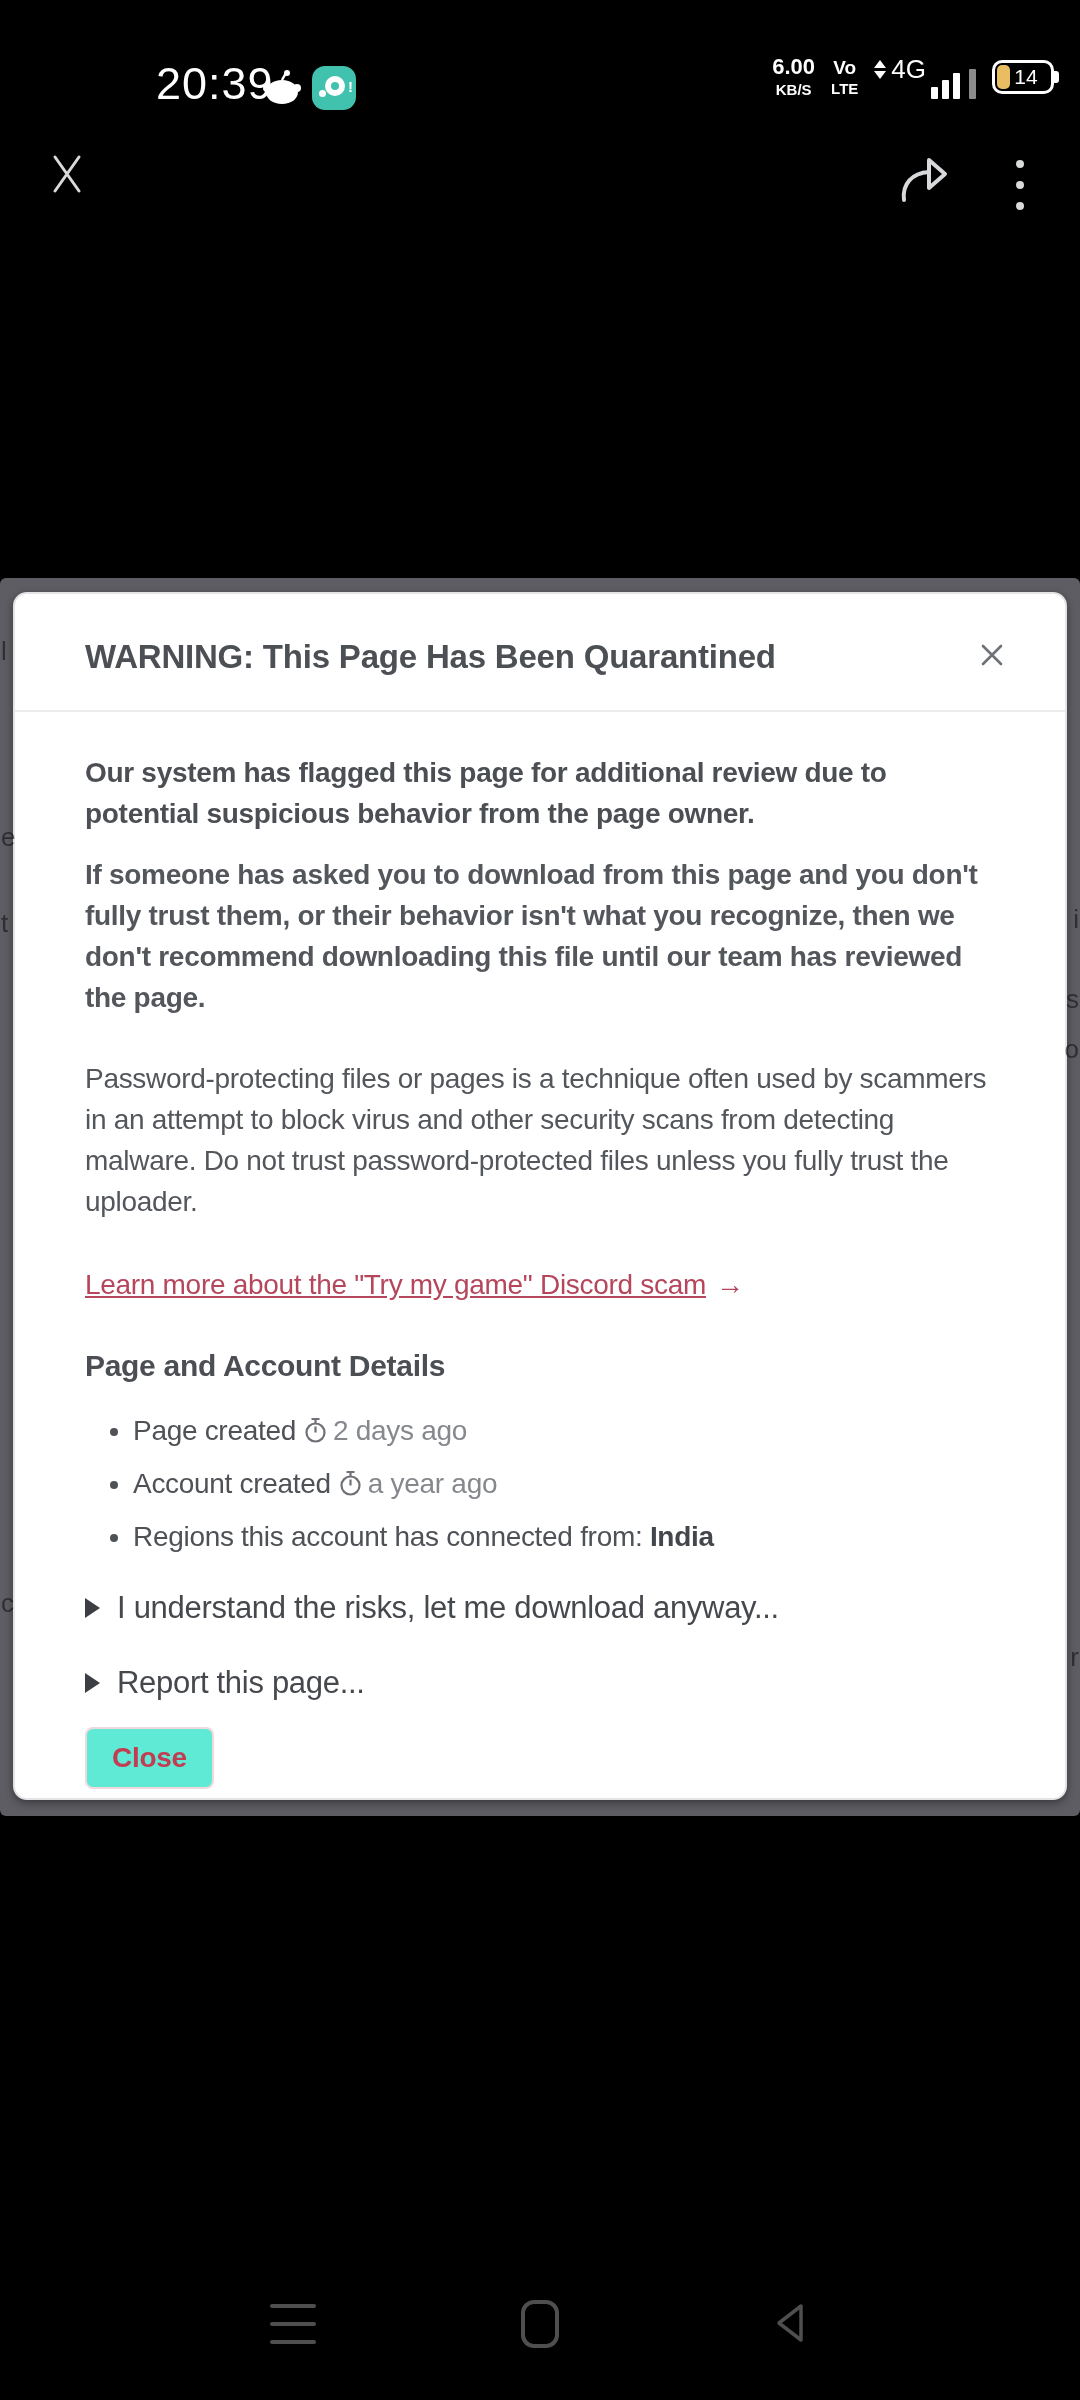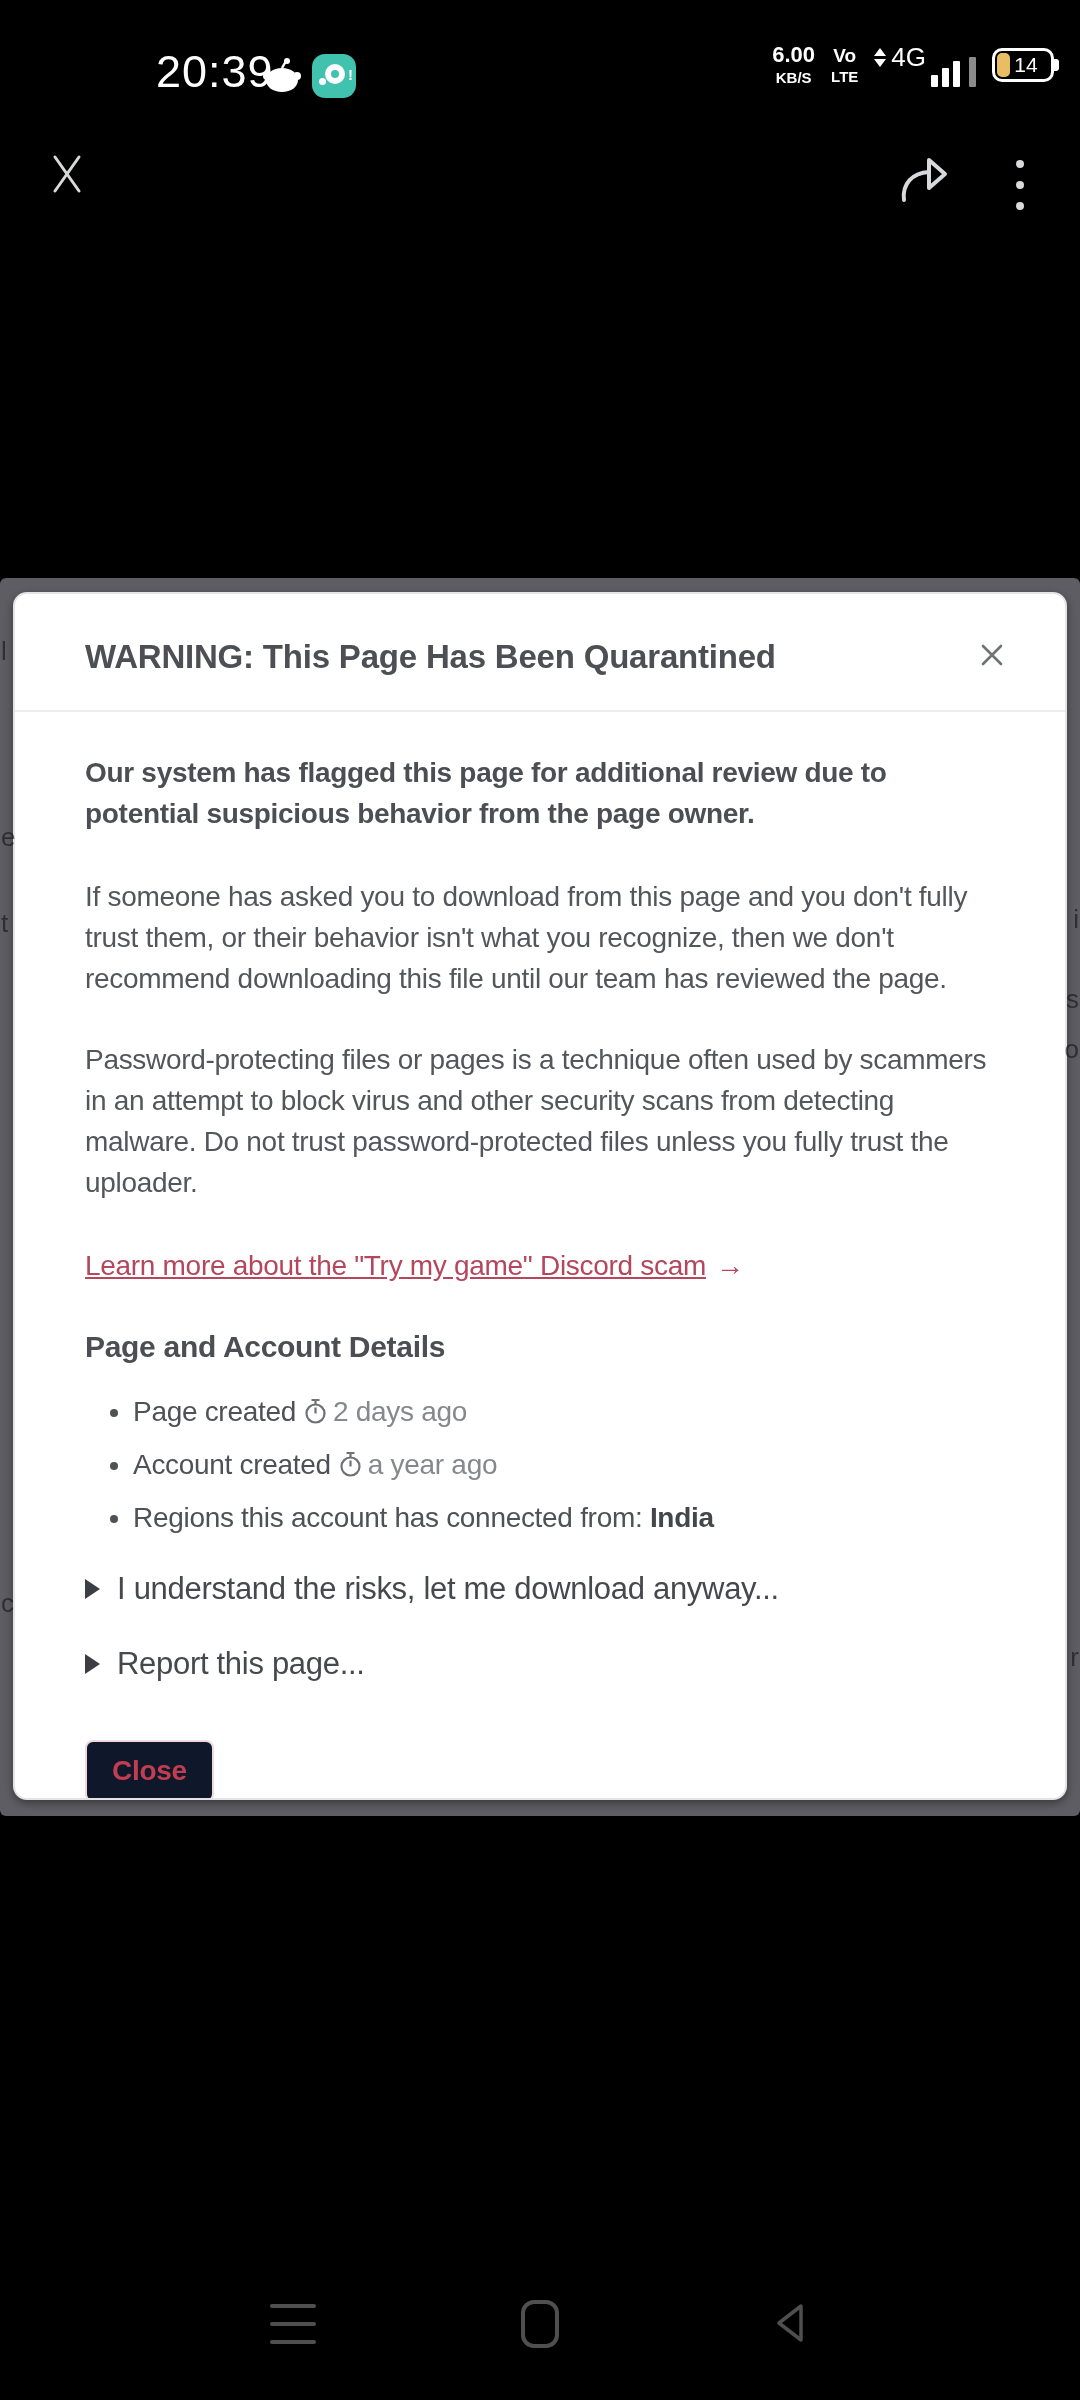--- a/index.html
+++ b/index.html
@@ -3,21 +3,21 @@
 <meta charset="utf-8">
 <style>
   * { margin:0; padding:0; box-sizing:border-box; }
   html,body { background:#000; }
   body {
     width:1080px; height:2400px; position:relative; overflow:hidden;
     font-family:"Liberation Sans", sans-serif;
   }
 
   
-  .status-bar { position:absolute; top:4px; left:0; width:1080px; height:105px; }
+  .status-bar { position:absolute; top:16px; left:0; width:1080px; height:105px; }
   .clock { position:absolute; left:156px; top:42px; color:#fff; font-size:45px; letter-spacing:1px; }
   .reddit-ic { position:absolute; left:262px; top:54px; }
   .app-ic { position:absolute; left:312px; top:50px; width:44px; height:44px;
     background:#41c2ae; border-radius:13px; }
   .app-ic .donut { position:absolute; left:13px; top:10px; width:20px; height:20px;
     border:6px solid #fff; border-radius:50%; }
   .app-ic .dot { position:absolute; left:7px; top:24px; width:7px; height:7px; background:#fff; border-radius:50%; }
   .app-ic .bang { position:absolute; right:3px; top:12px; color:#fff; font-size:15px; font-weight:bold; }
   .sb-right { position:absolute; right:26px; top:38px; display:flex; align-items:center; gap:16px; color:#fff; }
   .stack { display:flex; flex-direction:column; align-items:center; line-height:1; }
@@ -49,35 +49,35 @@
   .gutter-glyph { position:absolute; color:rgba(15,15,20,.6); font-size:26px; }
   .card { position:absolute; left:13px; top:14px; width:1054px; height:1208px;
     background:#fff; border:2px solid #e4e4e7; border-radius:14px; overflow:hidden;
     box-shadow:0 3px 8px rgba(0,0,0,.4); }
   .card-header { display:flex; align-items:center; justify-content:space-between;
     padding:44px 56px 34px 70px; border-bottom:2px solid #ececee;gap:29px; }
   .card-title { font-size:33px; font-weight:bold; color:#4c4f54; letter-spacing:-0.2px; }
   .modal-x { cursor:pointer; padding:4px; }
   .card-body { padding:0 70px; font-size:28px; line-height:41px; color:#53565b; letter-spacing:-0.3px; }
   .p1 { margin-top:40px; font-weight:bold; color:#4b4e53; }
-  .p2 { margin-top:42px; }
+  .p2 { margin-top:20px;font-weight:bold; }
   .p3 { margin-top:40px; }
   .learn-link { display:inline-block; margin-top:42px; color:#b5465c; text-decoration:underline; cursor:pointer; }
   .learn-arrow { text-decoration:none; display:inline-block; margin-left:10px; color:#b5465c; }
   .details-h { margin-top:40px; font-size:30px; font-weight:bold; color:#4b4e53; }
   .details-ul { margin-top:24px; padding-left:48px; }
   .details-ul li { margin-bottom:8px; color:#4e5156; }
   .muted { color:#85888d; }
   .bold-val { font-weight:bold; color:#43464b; }
   .clock-ic { display:inline-block; vertical-align:-4px; margin:0 4px 0 6px; }
   .disclosure { display:flex; align-items:center; margin-top:30px; font-size:31px; color:#45484d; cursor:pointer; }
   .disclosure + .disclosure { margin-top:34px; }
   .tri-right { width:0; height:0; border-top:10px solid transparent; border-bottom:10px solid transparent;
     border-left:15px solid #3b3e43; margin-right:17px; }
-  .close-btn { margin-top:56px; display:inline-block; background:#0f172a; border:2px solid #f0d9dc;
+  .close-btn { margin-top:24px; display:inline-block; background:#5eead4; border:2px solid #f0d9dc;
     border-radius:8px; color:#c23d52; font-size:28px; font-weight:bold; padding:13px 25px;
     font-family:"Liberation Sans", sans-serif; cursor:pointer; letter-spacing:-0.3px; }
 
   
   .nav { position:absolute; left:0; bottom:0; width:1080px; height:120px; }
   .nav-recents { position:absolute; left:270px; top:24px; display:flex; flex-direction:column; gap:14px; cursor:pointer; }
   .nav-recents i { display:block; width:46px; height:4px; background:#4f4f4f; border-radius:2px; }
   .nav-home { position:absolute; left:521px; top:20px; width:38px; height:48px;
     border:4px solid #4f4f4f; border-radius:13px; cursor:pointer; }
   .nav-back { position:absolute; left:772px; top:22px; cursor:pointer; }

